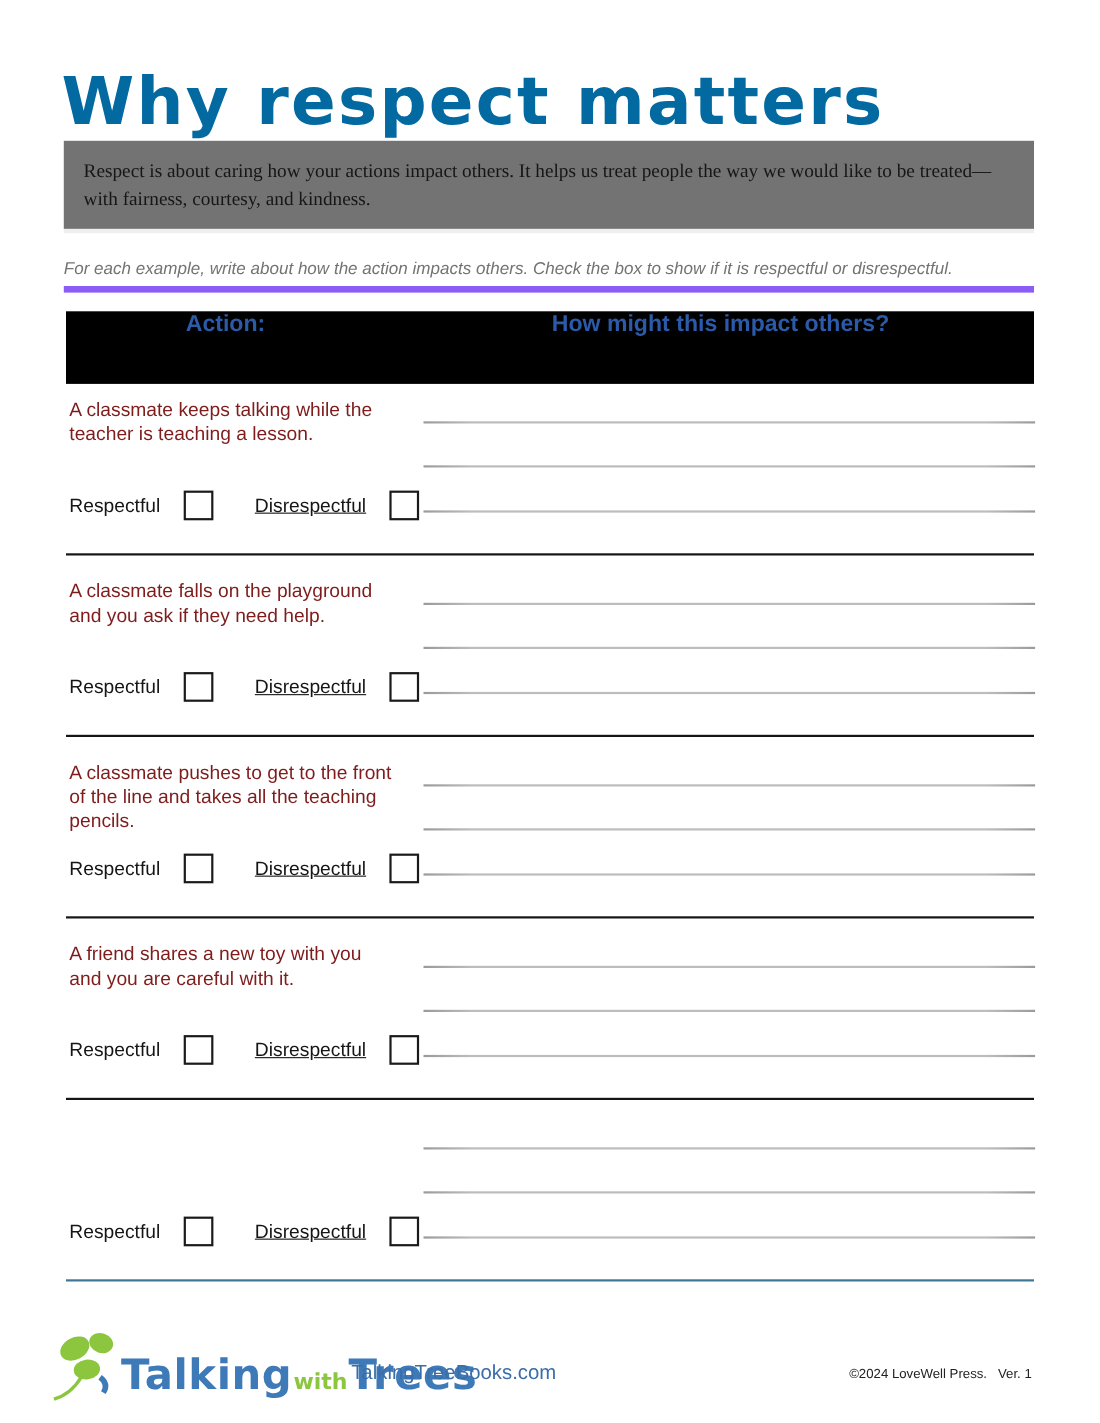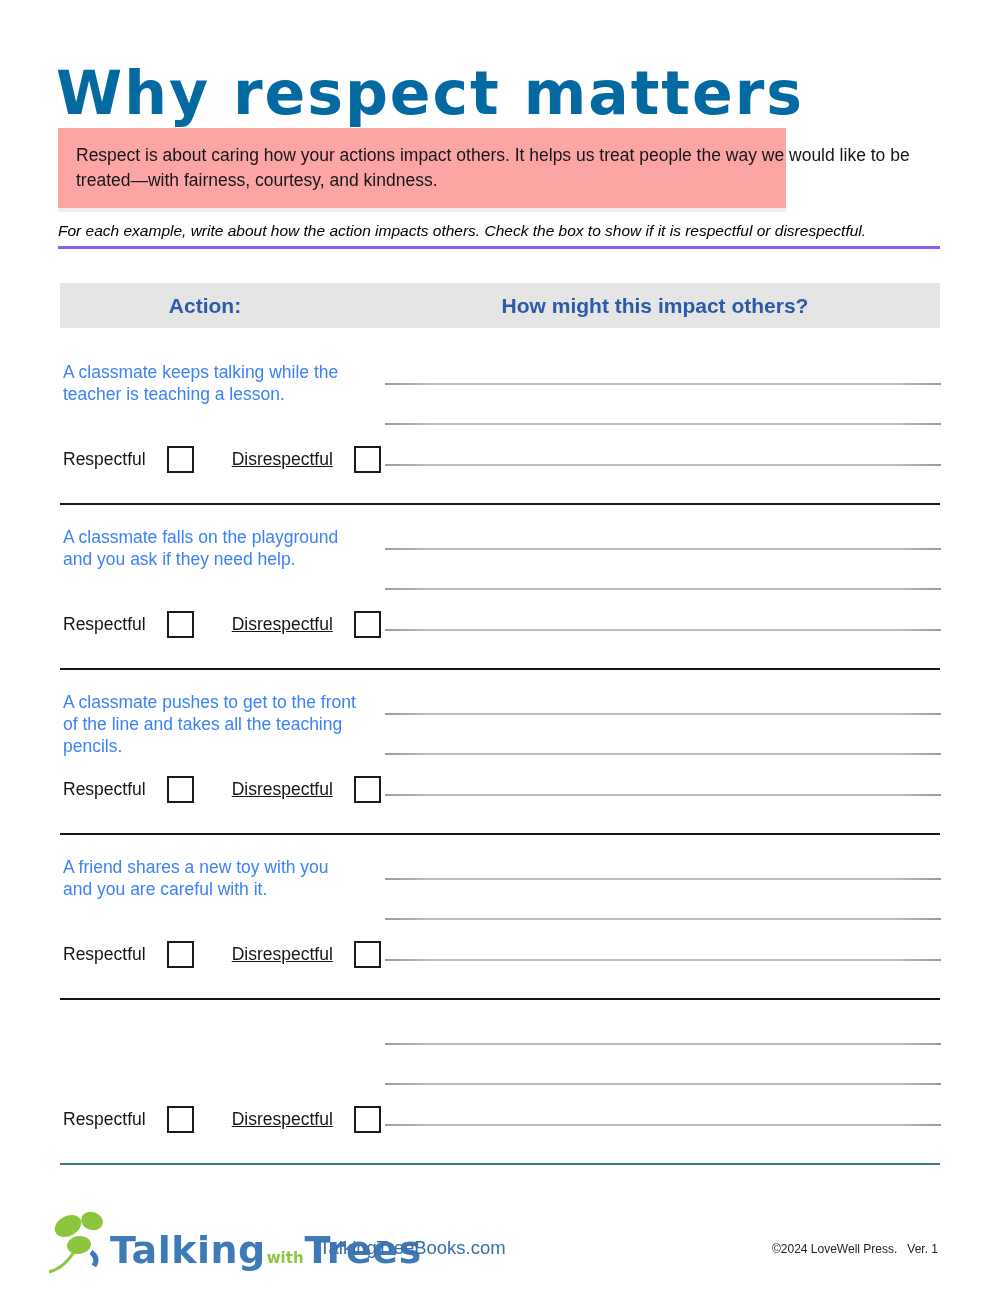--- a/index.html
+++ b/index.html
@@ -14,64 +14,65 @@
   }
   .title {
     position:absolute; left:56px; top:58px;
     font-size:60px; font-weight:800;
     color:#0369a1; letter-spacing:2px;
     z-index:2;
     font-family:"DejaVu Sans", sans-serif;
   }
   .intro-box {
     position:absolute; left:58px; top:128px;
-    width:728px; height:80px;
-    background:#fca5a5;
+    width:882px; height:80px;
+    background:#737373;
     box-shadow:0 4px 0 rgba(120,120,120,0.12);
     z-index:1;
+    font-family:Liberation Serif, serif;
   }
   .intro-text {
     position:absolute; left:18px; top:15px;
     width:850px;
     font-size:17.5px; line-height:1.42;
     color:#161616;
   }
   .instruction {
-    position:absolute; left:58px; top:222px;
+    position:absolute; left:58px; top:236px;
     width:882px;
     font-size:15.5px; font-style:italic;
-    color:#000000;
+    color:#737373;
     padding-bottom:6px;
-    border-bottom:3px solid #8b5cf6;
+    border-bottom:6px solid #8b5cf6;
   }
   .table-header {
     position:absolute; left:60px; top:283px;
-    width:880px; height:45px;
-    background:#e5e5e5;
-    display:flex; align-items:center;
+    width:880px; height:66px;
+    background:#000000;
+    display:flex; align-items:flex-start;
   }
   .col1-header {
     width:290px; text-align:center;
     font-size:21px; font-weight:bold; color:#2b5aa8;
   }
   .col2-header {
     flex:1; text-align:center; padding-left:20px;
     font-size:21px; font-weight:bold; color:#2b5aa8;
   }
   .rows { position:absolute; left:60px; top:340px; width:880px; }
   .row {
     position:relative; height:165px;
     border-bottom:2.5px solid #151515;
   }
   .row:last-child { border-bottom:2.5px solid #3e7693; }
   .action-text {
     position:absolute; left:3px; top:21px;
     width:296px;
     font-size:17.5px; line-height:1.26;
-    color:#3b82f6;
+    color:#7f1d1d;
   }
   .checkline {
     position:absolute; left:3px; top:106px;
     display:flex; align-items:center;
     font-size:17.5px; color:#161616;gap:12px;
   }
   .checkbox {
     width:27px; height:27px;
     border:2.5px solid #1a1a1a;
     background:#ffffff;
@@ -93,21 +94,21 @@
     display:flex; align-items:center;
   }
   .logo-text { margin-left:-12px; margin-top:14px; white-space:nowrap; }
   .logo-talking, .logo-trees {
     font-family:"DejaVu Sans", sans-serif;
     font-size:38px; font-weight:800; color:#3f7ab8;
     letter-spacing:0.5px;
   }
   .logo-with {
     font-family:"DejaVu Sans", sans-serif;
-    font-size:15px; font-weight:800; color:#8cc63e;
+    font-size:20px; font-weight:800; color:#8cc63e;
     margin:5px 1px;
   }
   .website {
     position:absolute; left:0; top:37px; width:825px;
     text-align:center;
     font-size:18.5px; color:#3a6ea8;
   }
   .copyright {
     position:absolute; right:62px; top:42px;
     font-size:12px; color:#222222;

